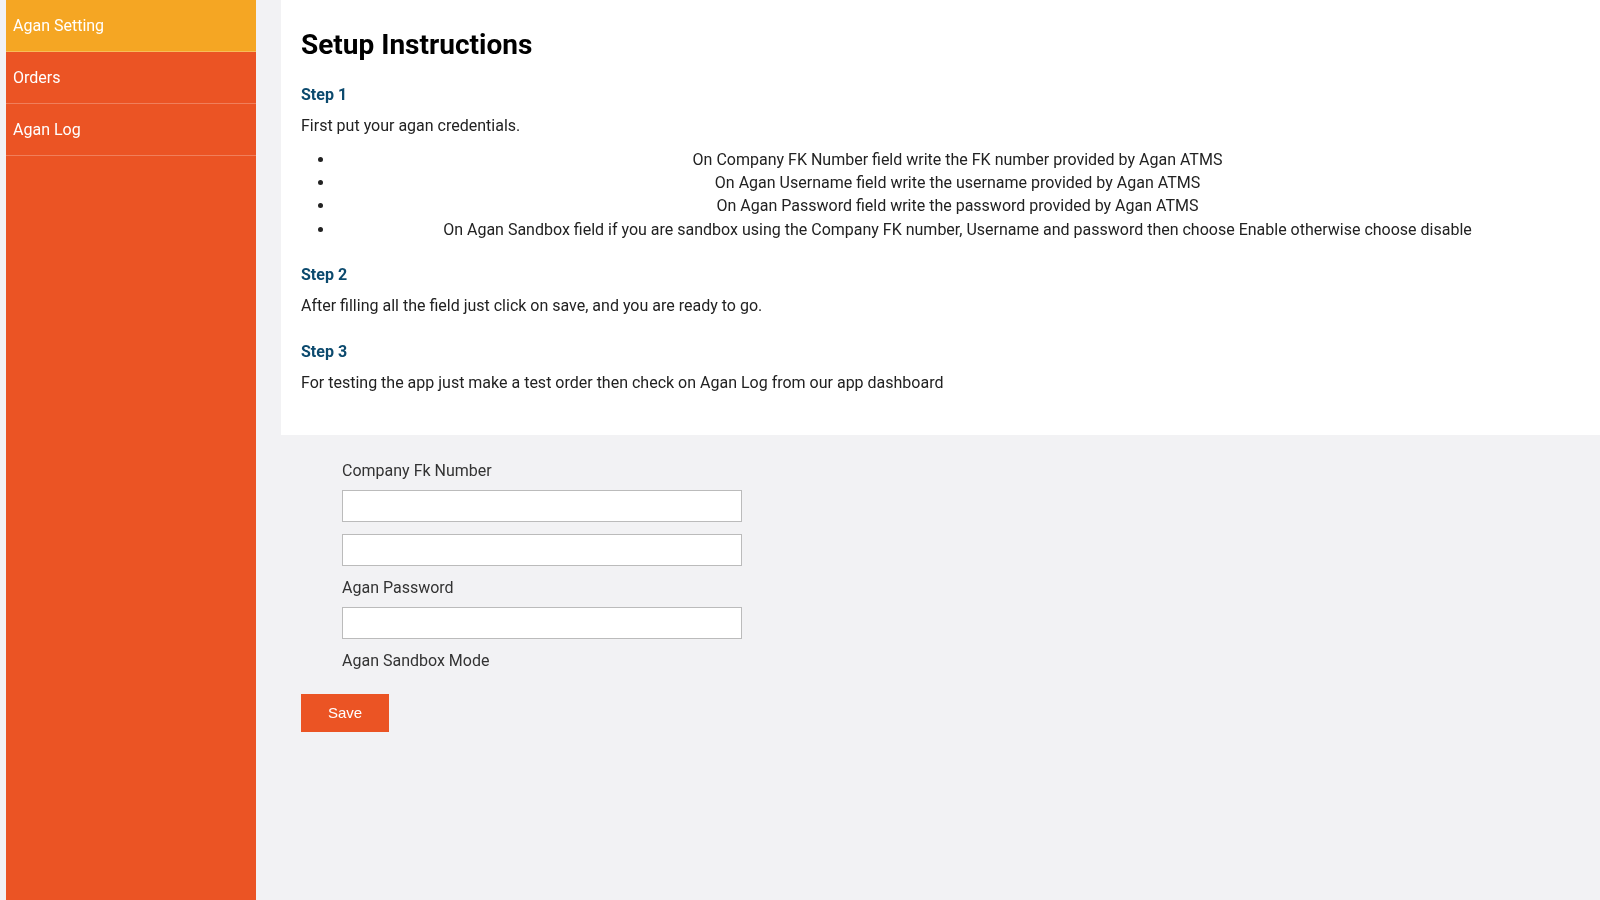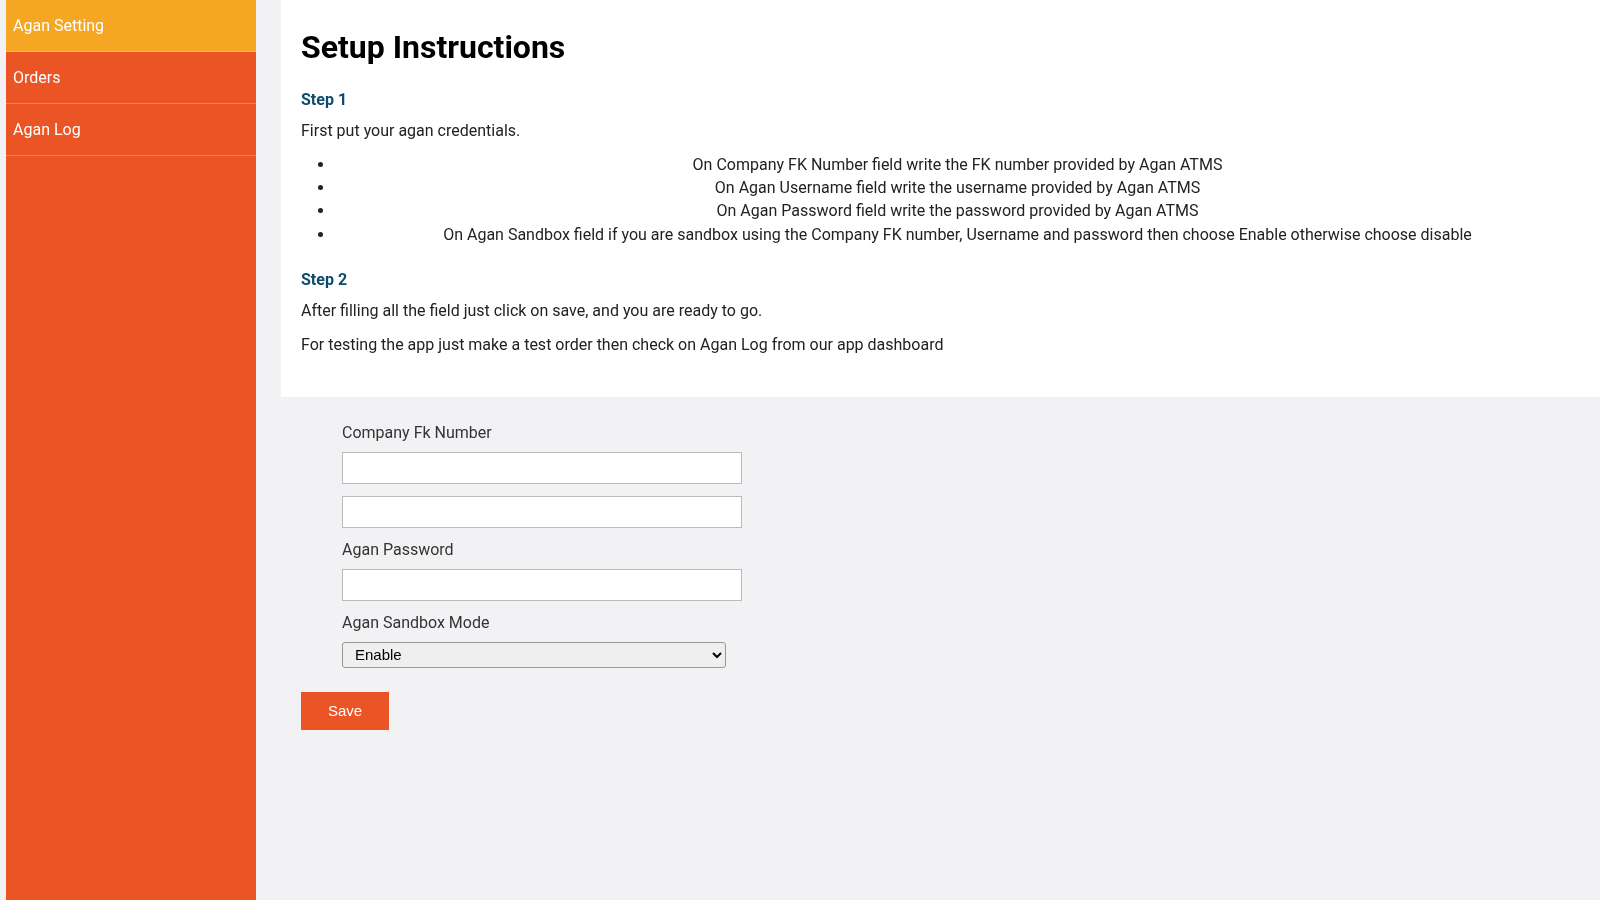--- a/index.html
+++ b/index.html
@@ -31,21 +31,21 @@
   .main {
     flex: 1;
     min-width: 0;
   }
   .instructions {
     background: #ffffff;
     padding: 20px 20px 30px 20px;
     margin: 0 0 18px 25px;
   }
   .instructions h2 {
-    font-size: 32px;
+    font-size: 28px;
     font-weight: 700;
     margin: 8px 0 22px 0;
     color: #000;
   }
   .instructions p {
     font-size: 16px;
     margin: 10px 0;
     line-height: 1.5;
     color: #222;
   }
@@ -131,38 +131,35 @@
     <ul>
       <li>On Company FK Number field write the FK number provided by Agan ATMS</li>
       <li>On Agan Username field write the username provided by Agan ATMS</li>
       <li>On Agan Password field write the password provided by Agan ATMS</li>
       <li>On Agan Sandbox field if you are sandbox using the Company FK number, Username and password then choose Enable otherwise choose disable</li>
     </ul>
 
     <h4>Step 2</h4>
     <p>After filling all the field just click on save, and you are ready to go.</p>
 
+    <h4>Step 3</h4>
     <p>For testing the app just make a test order then check on Agan Log from our app dashboard</p>
   </section>
 
   <section class="form-area">
     <div class="form-row">
       <label>Company Fk Number</label>
       <input type="text" value="" style="">
     </div>
     <div class="form-row">
       <input type="text" value="" style="">
     </div>
     <div class="form-row">
       <label>Agan Password</label>
       <input type="password" value="" style="">
     </div>
     <div class="form-row">
       <label>Agan Sandbox Mode</label>
-      <select>
-        <option>Enable</option>
-        <option>Disable</option>
-      </select>
     </div>
     <button class="save-btn">Save</button>
   </section>
 
 </main>
 
 </body></html>

